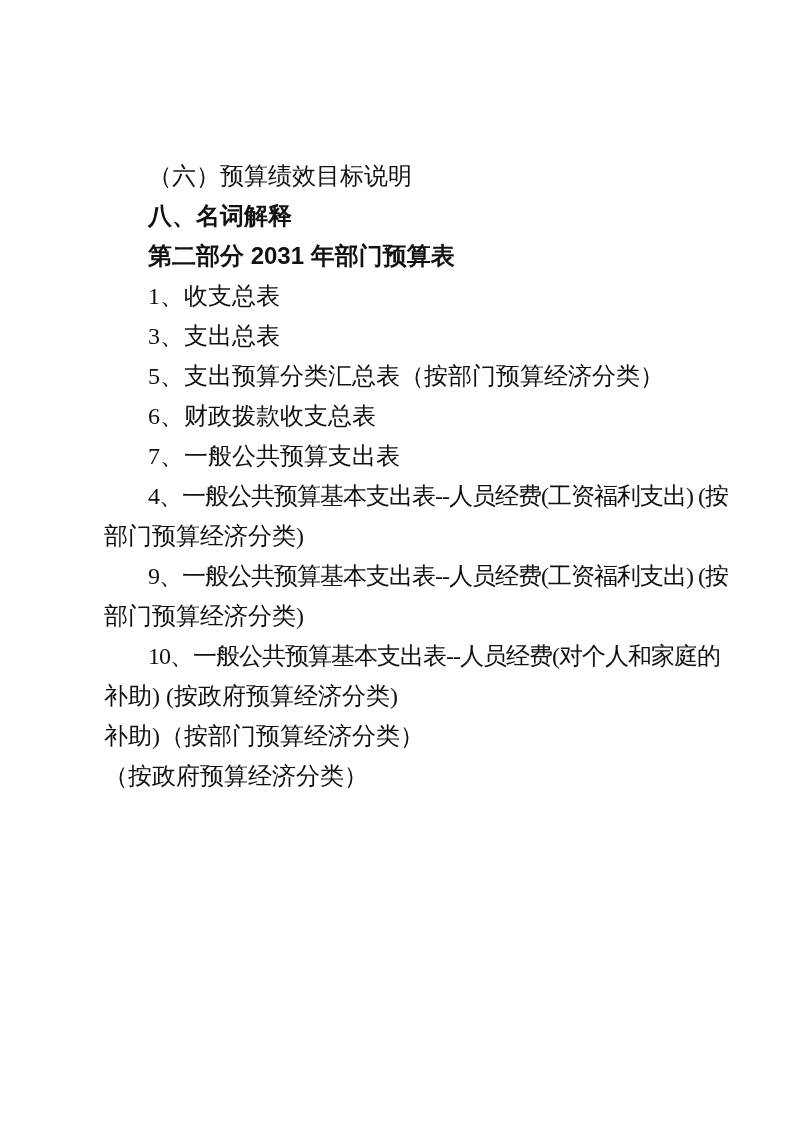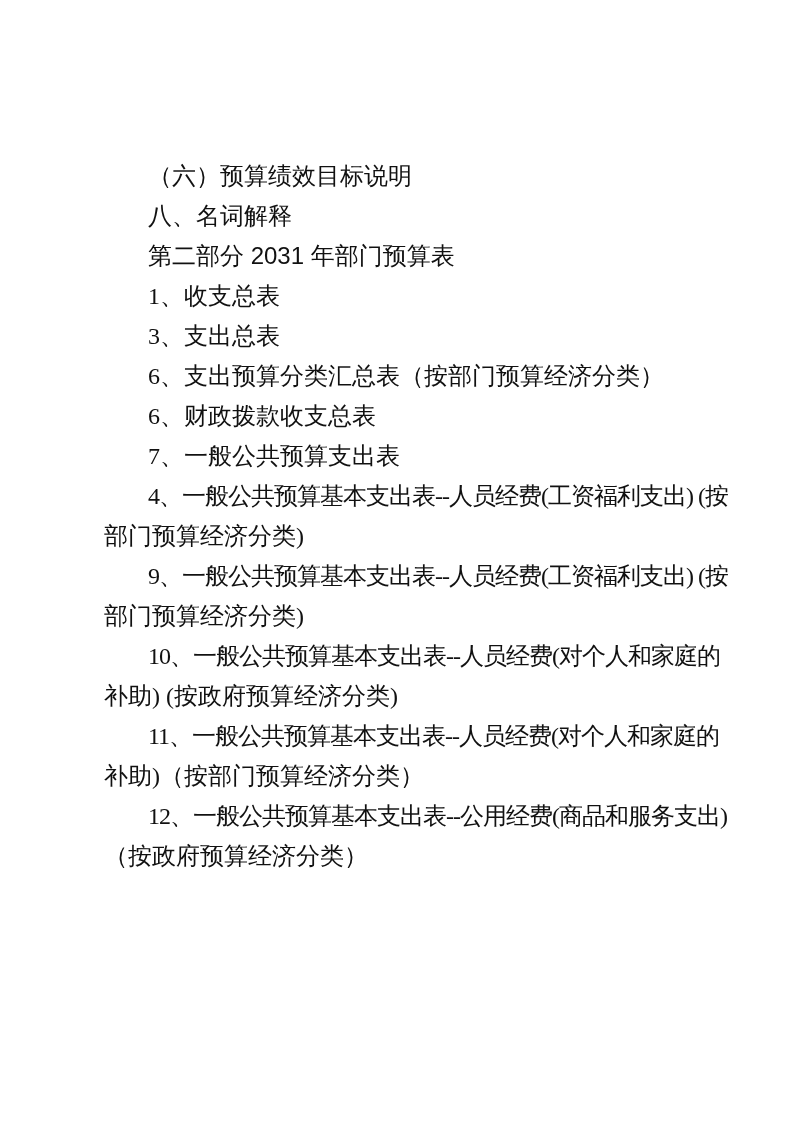--- a/index.html
+++ b/index.html
@@ -27,43 +27,41 @@
     color: #111111;
     font-family: "Liberation Serif", "DejaVu Serif", serif;
     white-space: nowrap;
     overflow: visible;
   }
   .line.indent {
     padding-left: 44px;
   }
   .line.heading {
     font-family: "Liberation Sans", "DejaVu Sans", sans-serif;
-    font-weight: 400;
+    font-weight: 700;
   }
   .line.full {
     letter-spacing: -1px;
   }
 </style>
 </head>
 <body>
 
 <div class="page">
   <div class="content">
     <div class="line indent">（六）预算绩效目标说明</div>
     <div class="line indent heading">八、名词解释</div>
     <div class="line indent heading">第二部分 2031 年部门预算表</div>
     <div class="line indent">1、收支总表</div>
     <div class="line indent">3、支出总表</div>
-    <div class="line indent">6、支出预算分类汇总表（按部门预算经济分类）</div>
+    <div class="line indent">5、支出预算分类汇总表（按部门预算经济分类）</div>
     <div class="line indent">6、财政拨款收支总表</div>
     <div class="line indent">7、一般公共预算支出表</div>
     <div class="line indent full">4、一般公共预算基本支出表--人员经费(工资福利支出) (按</div>
     <div class="line">部门预算经济分类)</div>
     <div class="line indent full">9、一般公共预算基本支出表--人员经费(工资福利支出) (按</div>
     <div class="line">部门预算经济分类)</div>
     <div class="line indent full">10、一般公共预算基本支出表--人员经费(对个人和家庭的</div>
     <div class="line">补助) (按政府预算经济分类)</div>
-    <div class="line indent full">11、一般公共预算基本支出表--人员经费(对个人和家庭的</div>
     <div class="line">补助)（按部门预算经济分类）</div>
-    <div class="line indent full">12、一般公共预算基本支出表--公用经费(商品和服务支出)</div>
     <div class="line">（按政府预算经济分类）</div>
   </div>
 </div>
 
 </body></html>

